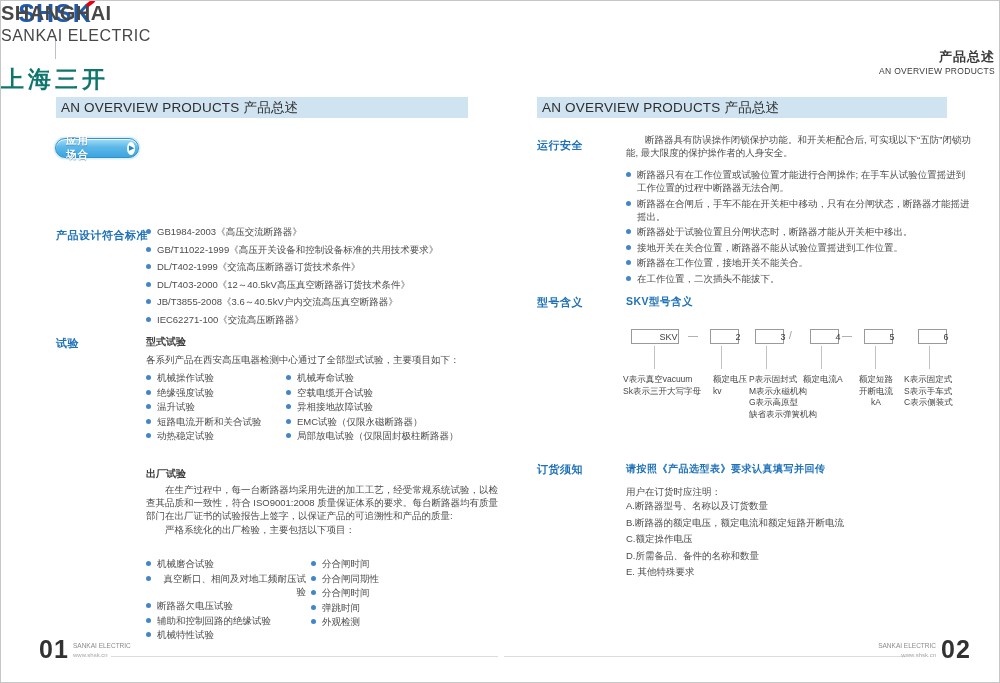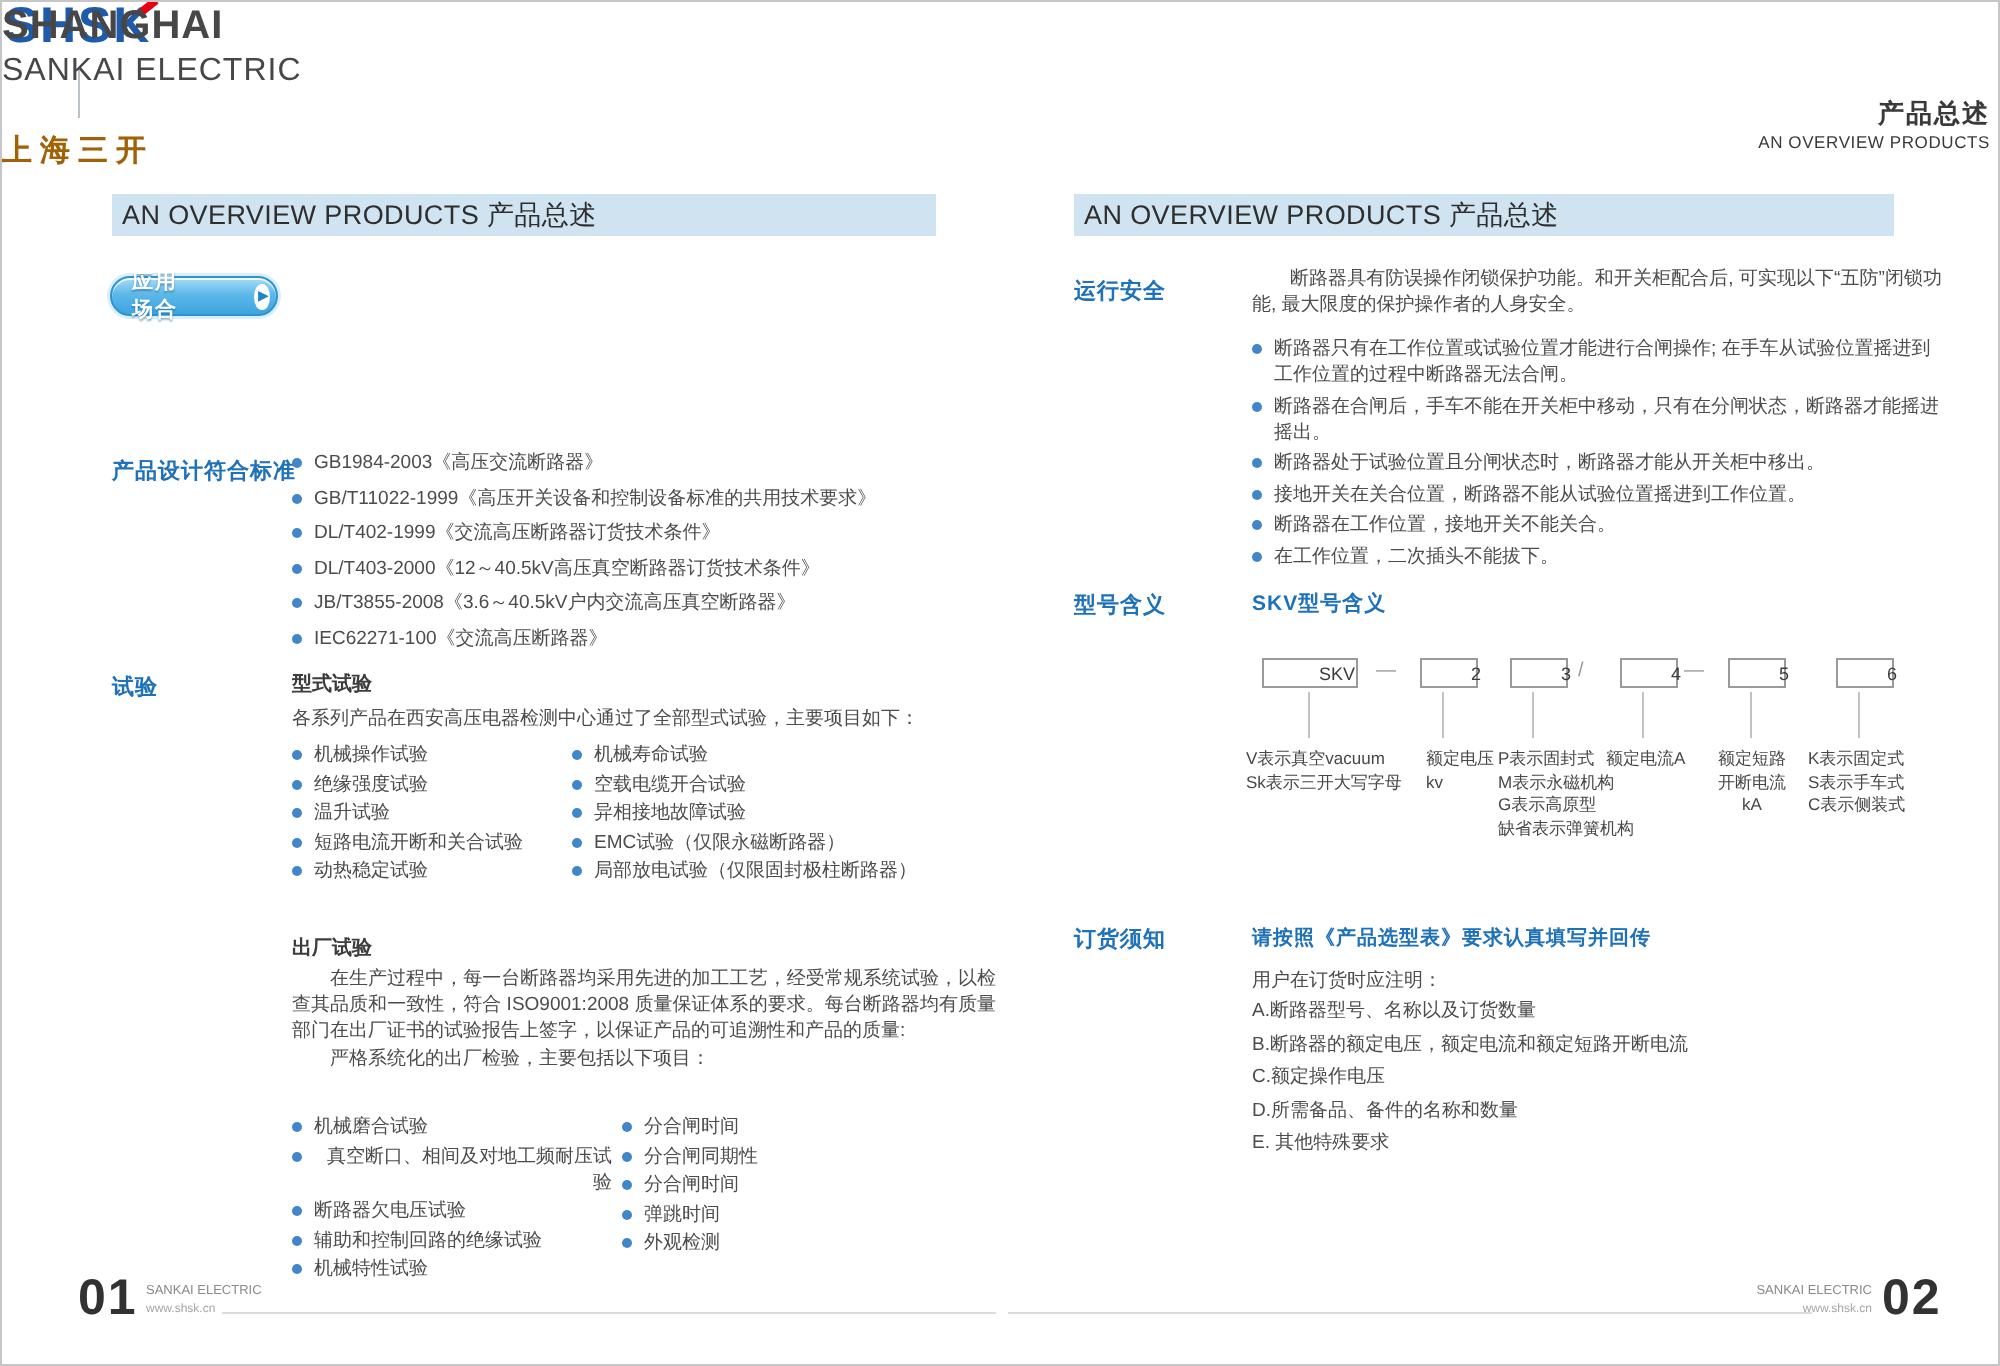--- a/index.html
+++ b/index.html
@@ -6,21 +6,21 @@
   #page{position:relative;width:1000px;height:683px;background:#fff;border:1px solid #c6c6c6;box-sizing:border-box;overflow:hidden;color:#4c4c4c;}
   .abs{position:absolute;}
 
   
   .red-dash{left:0;top:76;width:46;height:3;background:var(--logo_red);}
   .logo{left:56;top:48;display:flex;align-items:center;gap:9px;flex-direction:column;}
   .logo-en{font-size:25px;font-weight:bold;color:var(--logo_blue);letter-spacing:1px;line-height:1;}
   .logo-k{position:relative;display:inline-block;}
   .logo-k::after{content:'';position:absolute;top:0px;right:-3px;width:9px;height:4px;background:var(--logo_red);transform:rotate(-38deg);}
   .logo-divider{width:1px;height:24px;background:#b9c2cc;}
-  .logo-cn{font-size:15px;font-weight:bold;color:#a16207;letter-spacing:4px;line-height:1;}
+  .logo-cn{font-size:23px;font-weight:bold;color:#0f766e;letter-spacing:4px;line-height:1;}
   .hairline{height:1px;background:#d9d9d9;}
   .hl-left{left:56;top:79;width:441;}
   .hl-right{left:503;top:79;width:409;}
   .gold-dash{left:917;top:78;width:83;height:3;background:var(--gold);}
   .company{left:536;top:44;line-height:1.25;color:#474747;}
   .company .l1{font-size:20px;font-weight:bold;letter-spacing:.5px;}
   .company .l2{font-size:16px;letter-spacing:.5px;}
   .corner{right:4px;top:48px;text-align:right;color:#3a3a3a;line-height:1.3;}
   .corner .cn{font-size:13px;font-weight:bold;letter-spacing:1px;}
   .corner .en{font-size:8.5px;letter-spacing:.3px;}
@@ -290,21 +290,21 @@
     <div class="dnote" style="left:852px;width:46px;text-align:center;">额定短路
 开断电流
 kA</div>
     <div class="dnote" style="left:903px;width:62px;">K表示固定式
 S表示手车式
 C表示侧装式</div>
   </div>
 
   <div class="abs lbl" style="left:536px;top:461px;">订货须知</div>
   <div class="abs lbl" style="left:625px;top:461px;font-size:10px;">请按照《产品选型表》要求认真填写并回传</div>
-  <div class="abs para" style="left:625px;top:484px;font-family:Liberation Serif, serif;">用户在订货时应注明：</div>
+  <div class="abs para" style="left:625px;top:484px;">用户在订货时应注明：</div>
   <div class="abs" style="left:625px;top:498px;width:345px;">
       <div class="para" style="margin-bottom:3.5px;">A.断路器型号、名称以及订货数量</div>
       <div class="para" style="margin-bottom:3.5px;">B.断路器的额定电压，额定电流和额定短路开断电流</div>
       <div class="para" style="margin-bottom:3.5px;">C.额定操作电压</div>
       <div class="para" style="margin-bottom:3.5px;">D.所需备品、备件的名称和数量</div>
       <div class="para" style="margin-bottom:3.5px;">E. 其他特殊要求</div>
     </div>
 
   <div class="abs fline" style="left:503px;top:655px;width:402px;"></div>
   <div class="abs fbrand" style="left:835px;top:641px;width:100px;text-align:right;">

